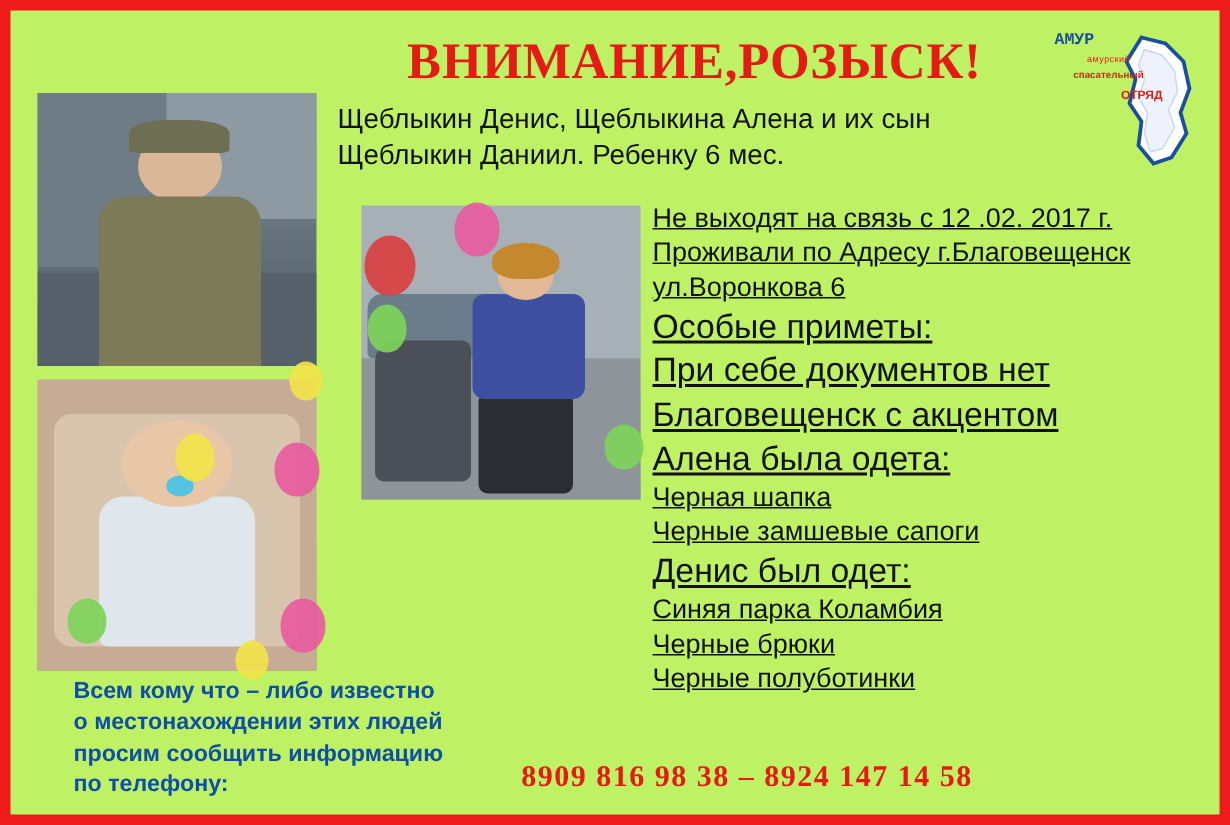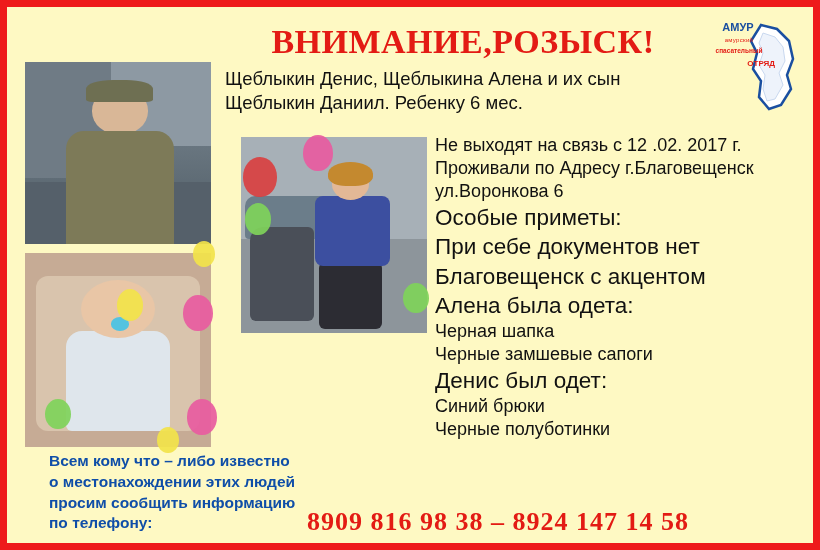--- a/index.html
+++ b/index.html
@@ -7,21 +7,21 @@
     padding: 0;
     background: #ffffff;
   }
   body {
     font-family: "Liberation Sans", sans-serif;
   }
   #poster {
     position: relative;
     width: 820px;
     height: 550px;
-    background: #fef9c3;
+    background: #bef264;
     border: 7px solid #ee1b1b;
     box-sizing: border-box;
     overflow: hidden;
   }
 
   
   .title {
     position: absolute;
     left: 236px;
     top: 16px;
@@ -42,25 +42,25 @@
     right: 14px;
     top: 12px;
     width: 96px;
     height: 96px;
   }
   .logo .logo-title {
     position: absolute;
     top: 2px;
     left: 0;
     width: 70px;
-    text-align: center;
+    text-align: left;
     font-size: 11px;
     font-weight: bold;
     color: #1a4fa0;
-    font-family: Liberation Sans, sans-serif;
+    font-family: Liberation Mono, monospace;
   }
   .logo .logo-sub1 {
     position: absolute;
     top: 18px;
     left: 0;
     width: 72px;
     text-align: center;
     font-size: 6px;
     color: #e31b14;
     letter-spacing: 0.3px;
@@ -157,20 +157,21 @@
     font-size: 18.5px;
     line-height: 1.32;
     color: #111111;
   }
   .details-block {
     position: absolute;
     left: 428px;
     top: 127px;
     width: 380px;
     color: #111111;
+    text-decoration: underline;
   }
   .details-block .line {
     font-size: 18px;
     line-height: 1.28;
     color: #111;
   }
   .details-block .big-line {
     font-size: 22.5px;
     line-height: 1.3;
     color: #111;
@@ -188,21 +189,21 @@
     color: #0f4ea8;
     font-weight: bold;
     margin-left: 20px;
   }
   .phone {
     position: absolute;
     left: 178px;
     top: 500px;
     width: 626px;
     text-align: center;
-    font-size: 26px;
+    font-size: 20px;
     font-weight: bold;
     color: #e31b14;
     font-family: "Liberation Serif", serif;
     letter-spacing: 1px;
   }
 </style>
 </head>
 <body>
 
 <div id="poster">
@@ -268,21 +269,22 @@
     <div class="line">Не выходят на связь с 12 .02. 2017 г.</div>
     <div class="line">Проживали по Адресу г.Благовещенск</div>
     <div class="line">ул.Воронкова 6</div>
     <div class="big-line">Особые приметы:</div>
     <div class="big-line">При себе документов нет</div>
     <div class="big-line">Благовещенск с акцентом</div>
     <div class="big-line">Алена была одета:</div>
     <div class="line">Черная шапка</div>
     <div class="line">Черные замшевые сапоги</div>
     <div class="big-line">Денис был одет:</div>
-    <div class="line">Синий брюки</div>
+    <div class="line">Синяя парка Коламбия</div>
+    <div class="line">Черные брюки</div>
     <div class="line">Черные полуботинки</div>
   </div>
 
   <div class="footer-text">
     <div>Всем кому что – либо известно</div>
     <div>о местонахождении этих людей</div>
     <div>просим сообщить информацию</div>
     <div>по телефону:</div>
   </div>
 

